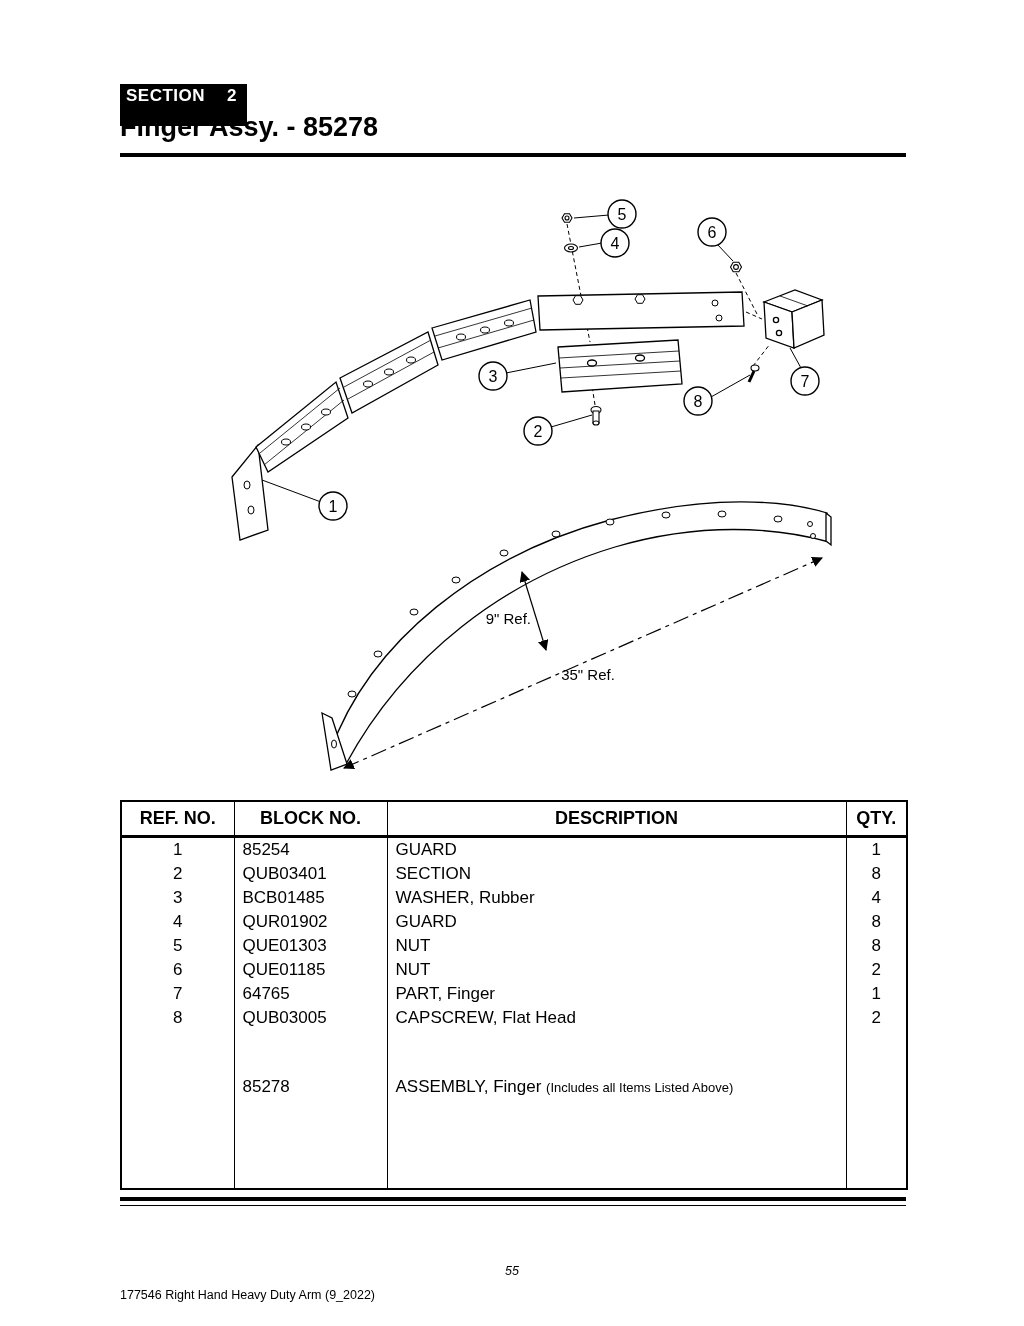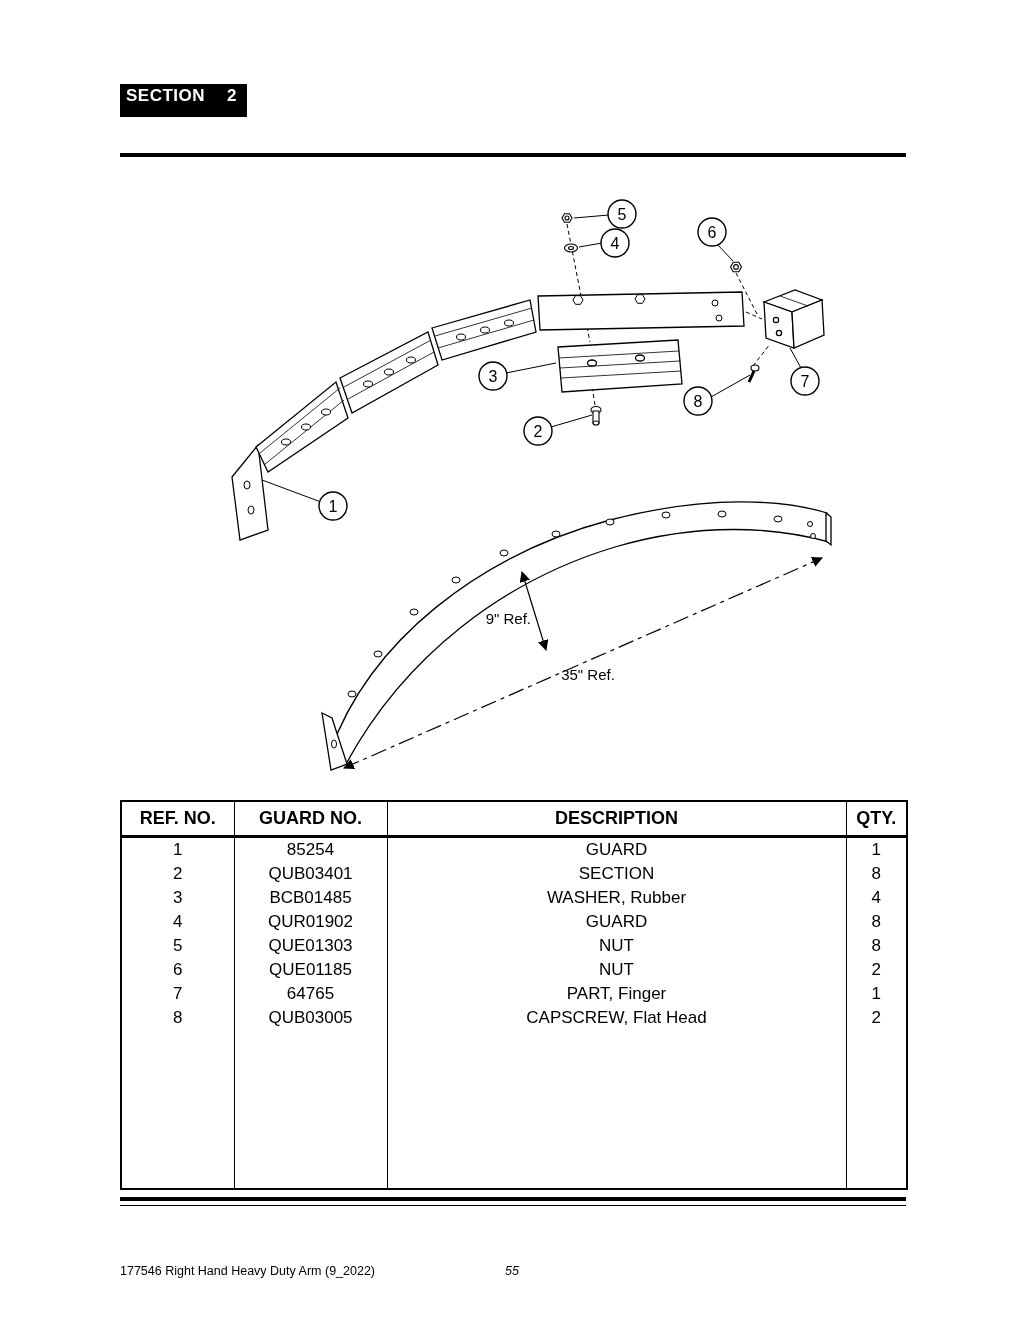--- a/index.html
+++ b/index.html
@@ -2,21 +2,21 @@
 <html><head>
 <meta charset="utf-8">
 <style>
   html,body{margin:0;padding:0;background:#e8e8e8;}
   .page{
     position:relative;width:1024px;height:1326px;background:#ffffff;
     font-family:"Liberation Sans", sans-serif;color:#000;margin:0 auto;overflow:hidden;
   }
   .section-tag{
     position:absolute;left:120px;top:84px;background:#000;color:#fff;
-    font-weight:bold;font-size:17px;padding:2px 10px 11px 6px;letter-spacing:.5px;
+    font-weight:bold;font-size:17px;padding:2px 10px 20px 6px;letter-spacing:.5px;
   }
   .section-tag .num{margin-left:22px;}
   .doc-title{
     position:absolute;left:120px;top:112px;font-size:27px;font-weight:bold;
   }
   .rule-top{position:absolute;left:120px;top:153px;width:786px;height:4px;background:#000;}
   .rule-bottom-thick{position:absolute;left:120px;top:1197px;width:786px;height:4px;background:#000;}
   .rule-bottom-thin{position:absolute;left:120px;top:1205px;width:786px;height:1px;background:#000;}
 
   .diagram{position:absolute;left:0;top:172px;width:1024px;height:628px;}
@@ -32,39 +32,40 @@
   table.parts th{
     font-size:18px;font-weight:bold;text-align:center;height:33px;
     border-bottom:3px solid #000;border-left:1px solid #000;border-right:1px solid #000;
     padding:0 4px;
   }
   table.parts td{
     font-size:17px;border-left:1px solid #000;border-right:1px solid #000;
     padding:0 8px;height:24px;vertical-align:middle;line-height:24px;
   }
   td.c{text-align:center;}
-  td.l{text-align:center;}
+  td.l{text-align:left;}
   tr.spacer td{height:42px;}
   tr.assembly td{height:30px;vertical-align:top;line-height:30px;}
   .asm-note{font-size:13px;}
   tr.filler td{height:auto;}
 
   .footer-line{position:absolute;top:1264px;left:0;width:1024px;font-size:12.5px;}
-  .footer-doc{position:absolute;left:120px;}
+  .footer-doc{position:absolute;left:120px;margin-top:24px;}
   .footer-page{position:absolute;left:505px;font-style:italic;}
 </style>
 </head>
 <body>
 
 <div class="page">
 
   <div class="section-tag">
     <span>SECTION</span><span class="num">2</span>
   </div>
 
+  <div class="doc-title">Finger Assy. - 85278</div>
 
   <div class="rule-top"></div>
 
   <div class="diagram">
     <svg width="1024" height="628" viewBox="0 0 1024 628">
       <defs>
         <marker id="ah" viewBox="0 0 10 10" refX="9" refY="5" markerWidth="9" markerHeight="9" orient="auto-start-reverse">
           <path d="M0,0 L10,5 L0,10 z" fill="#000"></path>
         </marker>
       </defs>
@@ -234,21 +235,21 @@
   <table class="parts">
     <colgroup>
       <col style="width:113px">
         <col style="width:153px">
         <col style="width:459px">
         <col style="width:61px">
     </colgroup>
     <thead>
       <tr>
         <th>REF. NO.</th>
-        <th>GUARD NO.</th>
+        <th>BLOCK NO.</th>
         <th>DESCRIPTION</th>
         <th>QTY.</th>
       </tr>
     </thead>
     <tbody>
       <tr>
         <td class="c">1</td>
         <td class="l">85254</td>
         <td class="l">GUARD</td>
         <td class="c">1</td>
@@ -294,20 +295,29 @@
         <td class="l">QUB03005</td>
         <td class="l">CAPSCREW, Flat Head</td>
         <td class="c">2</td>
       </tr>
       <tr class="spacer">
         <td></td>
           <td></td>
           <td></td>
           <td></td>
       </tr>
+      <tr class="assembly">
+        <td class="c"></td>
+        <td class="l">85278</td>
+        <td class="l">
+          <span>ASSEMBLY, Finger</span>
+          <span class="asm-note">(Includes all Items Listed Above)</span>
+        </td>
+        <td class="c"></td>
+      </tr>
       <tr class="filler">
         <td></td>
           <td></td>
           <td></td>
           <td></td>
       </tr>
     </tbody>
   </table>
 
   <div class="rule-bottom-thick"></div>

